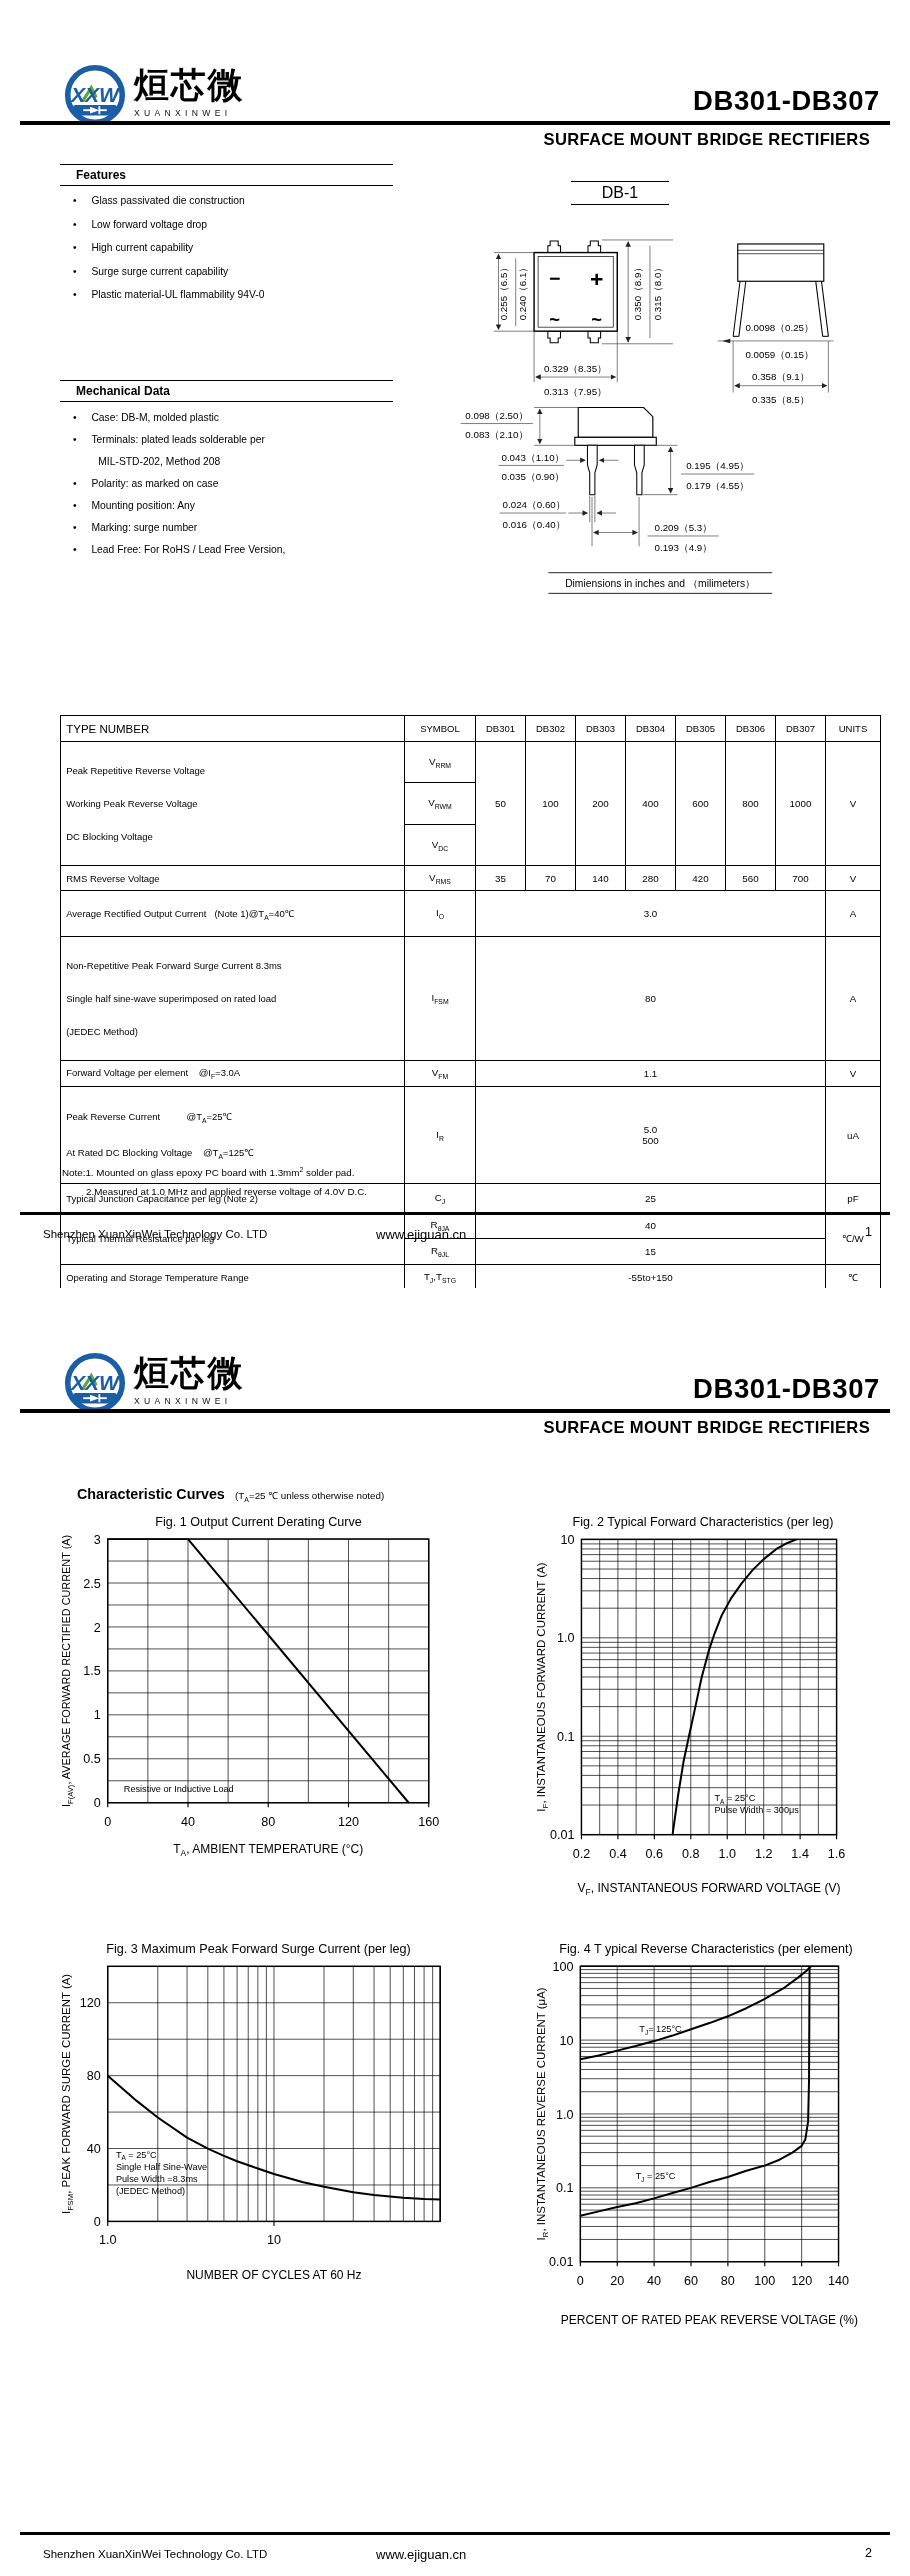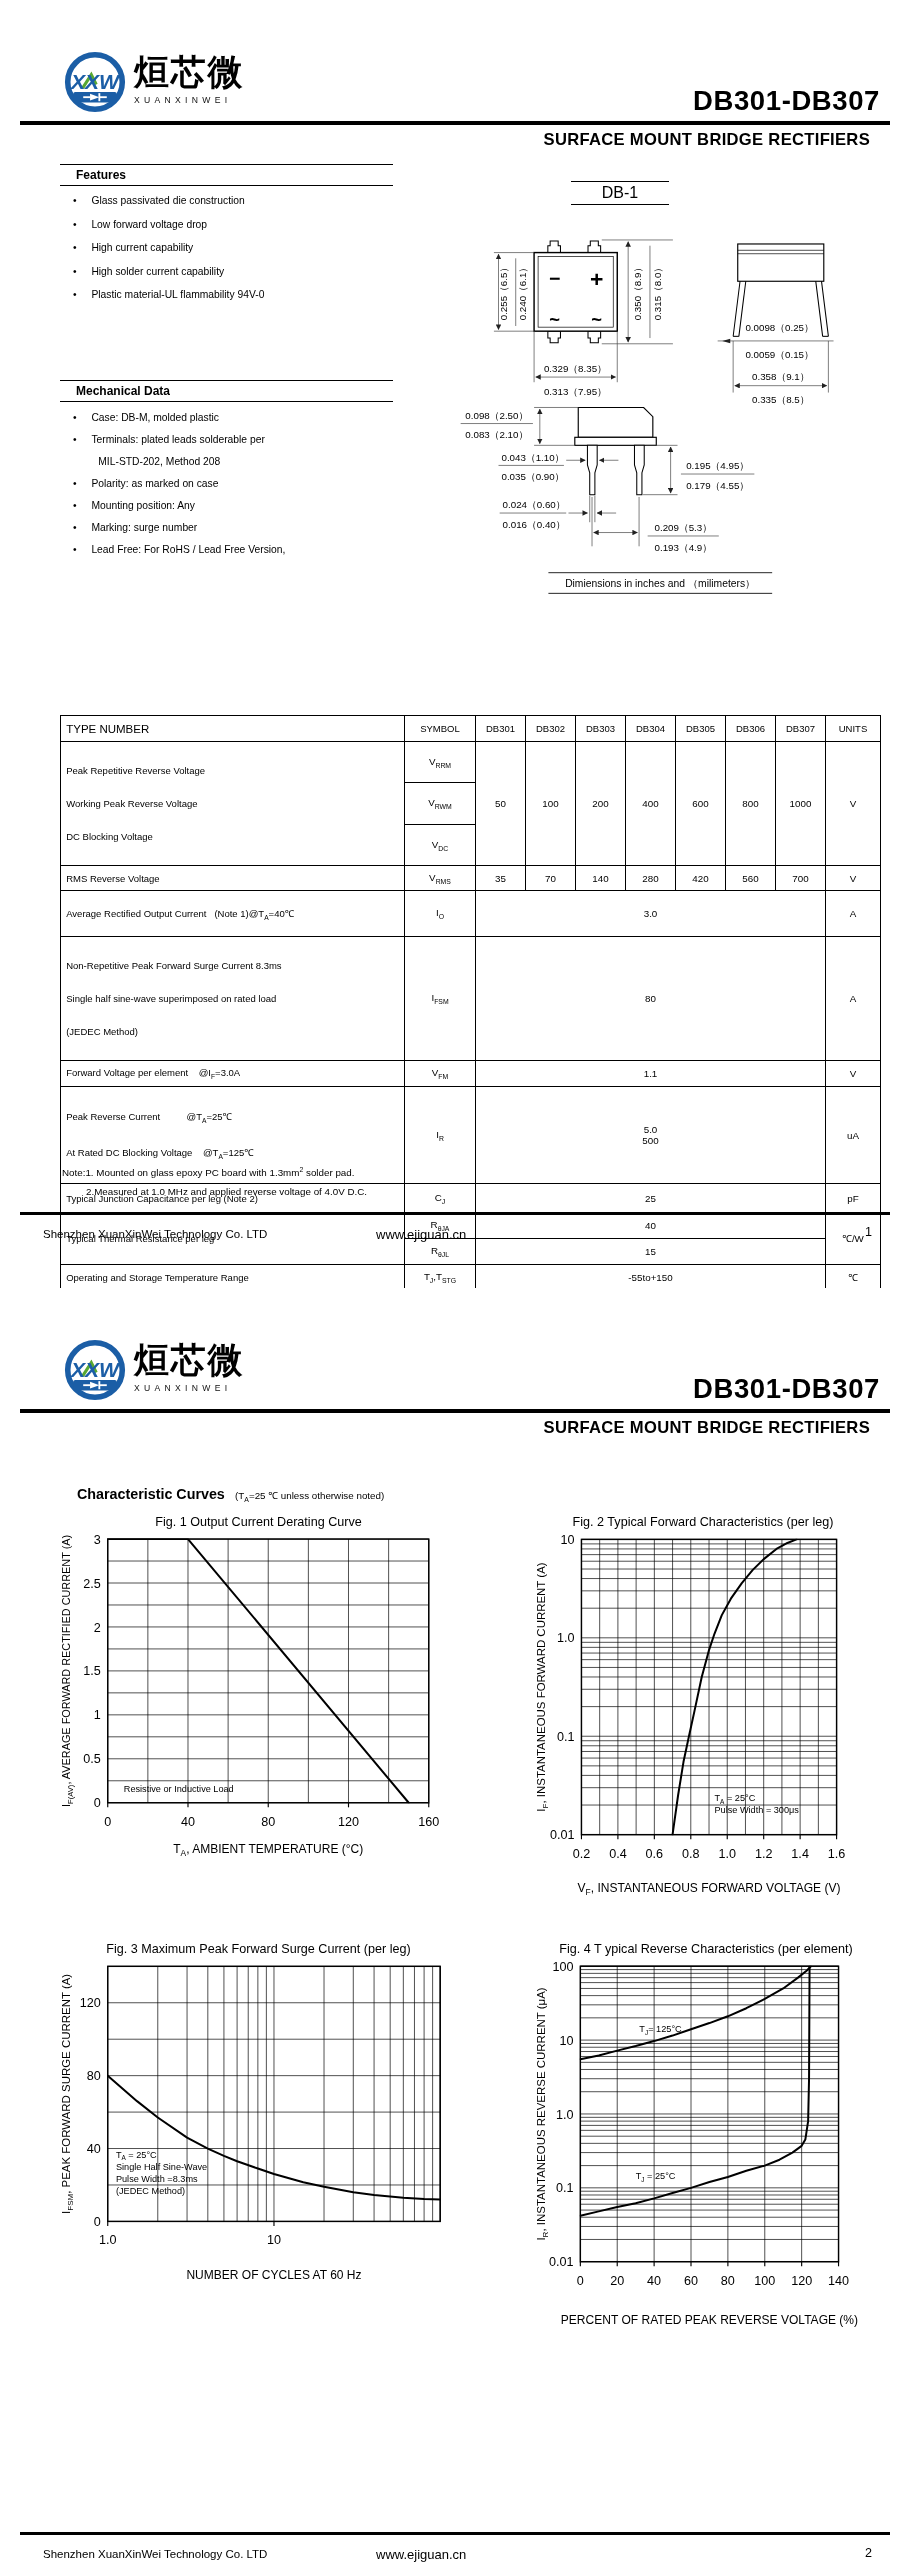--- a/index.html
+++ b/index.html
@@ -1,19 +1,19 @@
 <!DOCTYPE html>
 <html style="font-size:9.2px"><head>
 <meta charset="utf-8">
 <style>
   html,body{margin:0;padding:0;background:#fff;}
   body{width:910px;font-family:"Liberation Sans",sans-serif;color:#000;}
   .page{position:relative;width:910px;height:1288px;background:#fff;overflow:hidden;}
   
-  .logo{position:absolute;left:64px;top:51px;display:flex;gap:8px;align-items:flex-start;}
+  .logo{position:absolute;left:64px;top:64px;display:flex;gap:8px;align-items:flex-start;}
   .logo-svg{width:62px;height:62px;display:block;}
   .logo-cn{font-size:35px;font-weight:bold;letter-spacing:1.7px;line-height:42px;}
   .logo-en{font-size:8.6px;letter-spacing:4.3px;margin-top:2.3px;color:#111;}
   .part-no{position:absolute;top:85px;left:516px;width:364px;text-align:right;font-size:27.5px;font-weight:bold;letter-spacing:0.6px;}
   .hdr-rule{position:absolute;left:20px;width:870px;height:4px;background:#000;}
   .subtitle{position:absolute;top:130px;left:402px;width:468px;text-align:right;font-size:16.6px;font-weight:bold;letter-spacing:0.3px;}
   
   .sec-h{position:absolute;border-top:1.7px solid #000;border-bottom:1.7px solid #000;font-weight:bold;font-size:12px;padding:2.9px 0 2.9px 16px;width:317px;background:#fff;}
   .wide-h{position:absolute;left:60px;width:807px;border-top:3.4px solid #000;border-bottom:1.7px solid #000;font-weight:bold;font-size:12px;padding:2.3px 0 2.9px 16px;}
   .bullets{position:absolute;font-size:10.3px;}
@@ -83,21 +83,21 @@
     <div class="it">
         <span class="dot">•</span>
         <span>Low forward voltage drop</span>
       </div>
     <div class="it">
         <span class="dot">•</span>
         <span>High current capability</span>
       </div>
     <div class="it">
         <span class="dot">•</span>
-        <span>High solder current capability</span>
+        <span>Surge surge current capability</span>
       </div>
     <div class="it">
         <span class="dot">•</span>
         <span>Plastic material-UL flammability 94V-0</span>
       </div>
   </div>
 
   <div class="sec-h" style="left:60px;top:380px">Mechanical Data</div>
   <div class="bullets tight" style="left:73px;top:412px">
     <div class="it">

